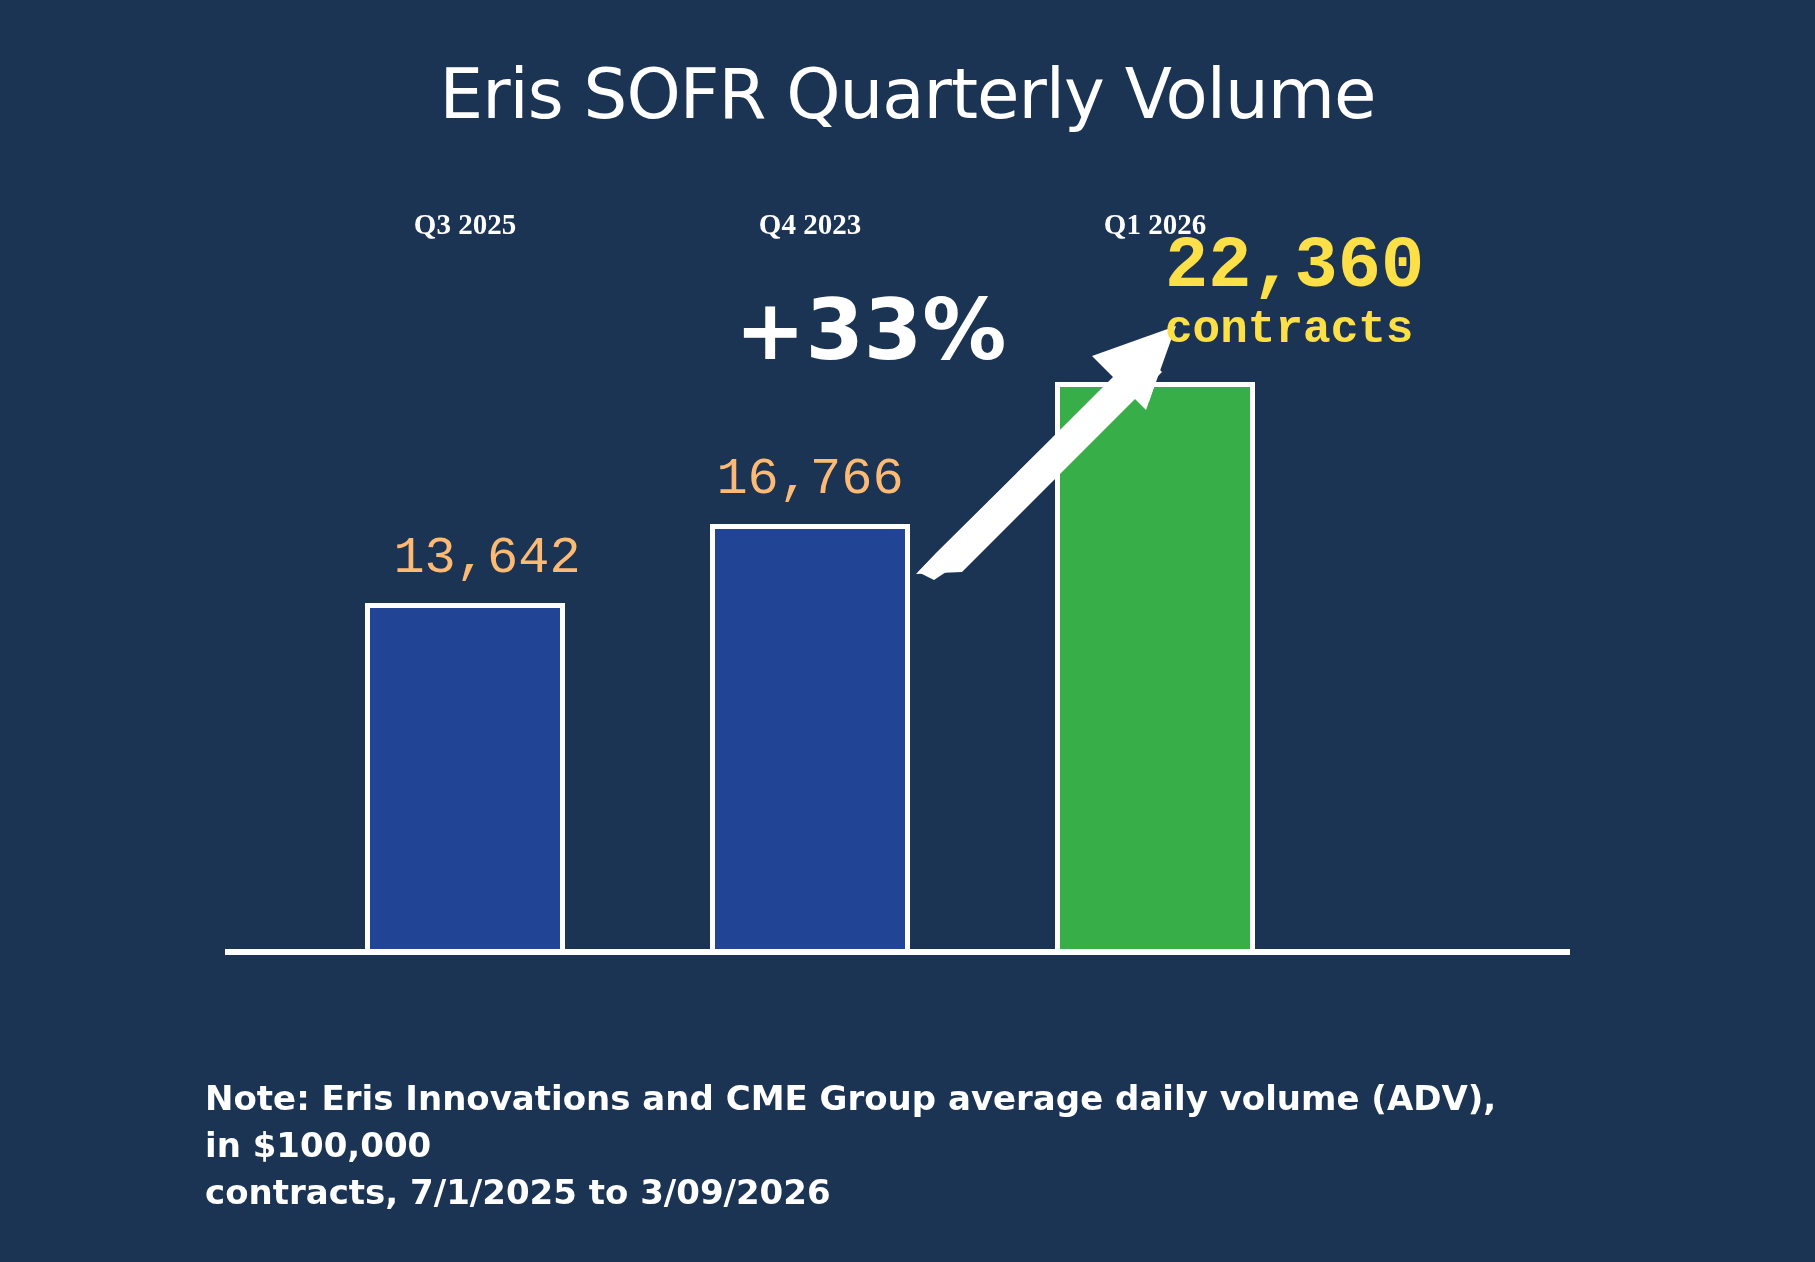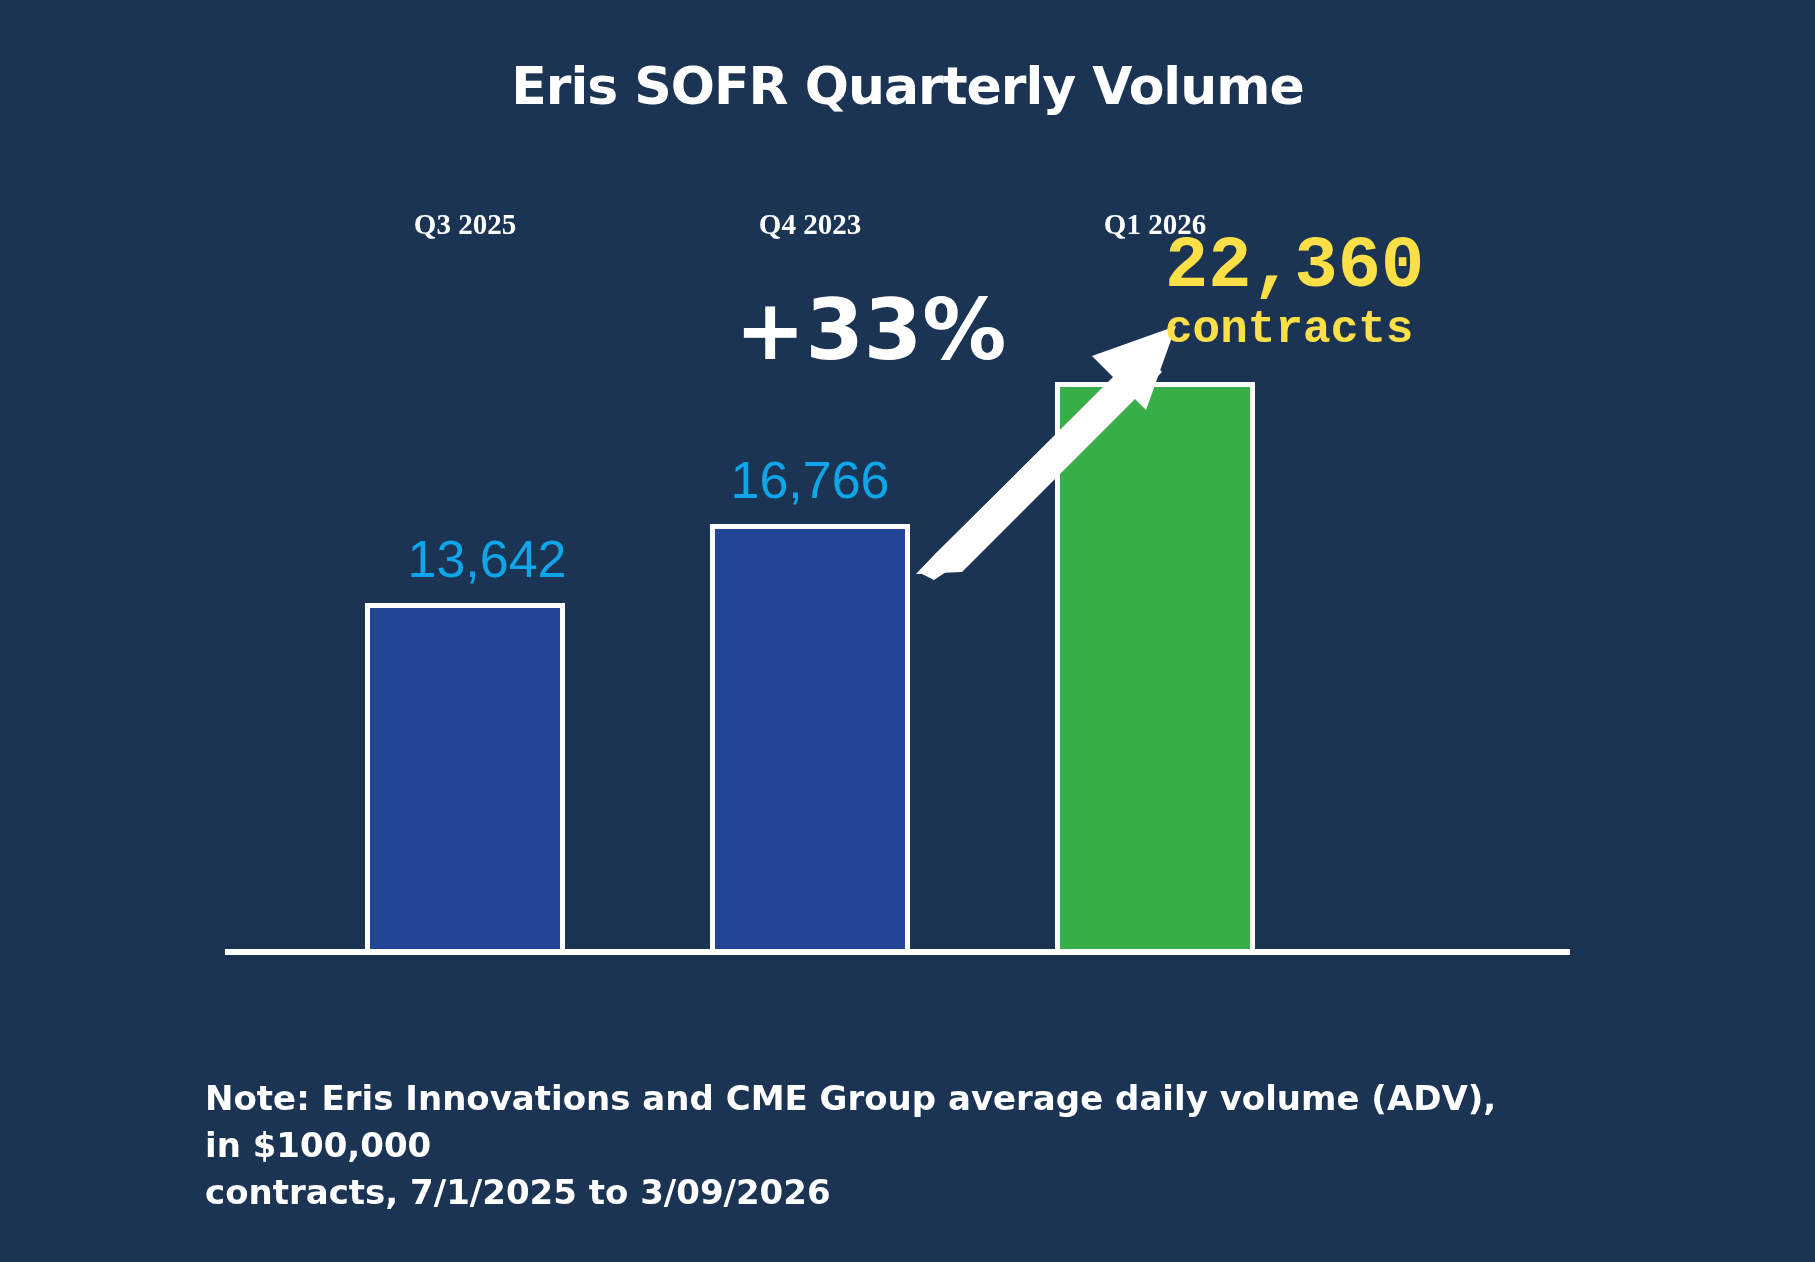--- a/index.html
+++ b/index.html
@@ -22,22 +22,22 @@
 
   
   #chart-title {
     position: absolute;
     left: 0;
     top: 60px;
     width: 1815px;
     text-align: center;
     color: #FFFFFF;
     font-family: "DejaVu Sans", sans-serif;
-    font-weight: bold;
-    font-size: 52px;
+    font-weight: normal;
+    font-size: 69px;
     letter-spacing: -1px;
     line-height: 1.0;
     white-space: nowrap;
   }
 
   
   #plot-area {
     position: absolute;
     left: 225px;
     top: 180px;
@@ -67,22 +67,22 @@
     border: 5px solid #FFFFFF;
     border-bottom: none;
   }
   .bar.blue  { background: #214495; }
   .bar.green { background: #38AE49; }
 
   .bar-value {
     position: absolute;
     left: 50%;
     transform: translateX(-50%);
-    color: #0ea5e9;
-    font-family: Liberation Sans, sans-serif;
+    color: #fdba74;
+    font-family: Liberation Mono, monospace;
     font-weight: normal;
     font-size: 52px;
     line-height: 1;
     white-space: nowrap;
   }
 
   .cat-label {
     position: absolute;
     top: 30px;
     left: 50%;

